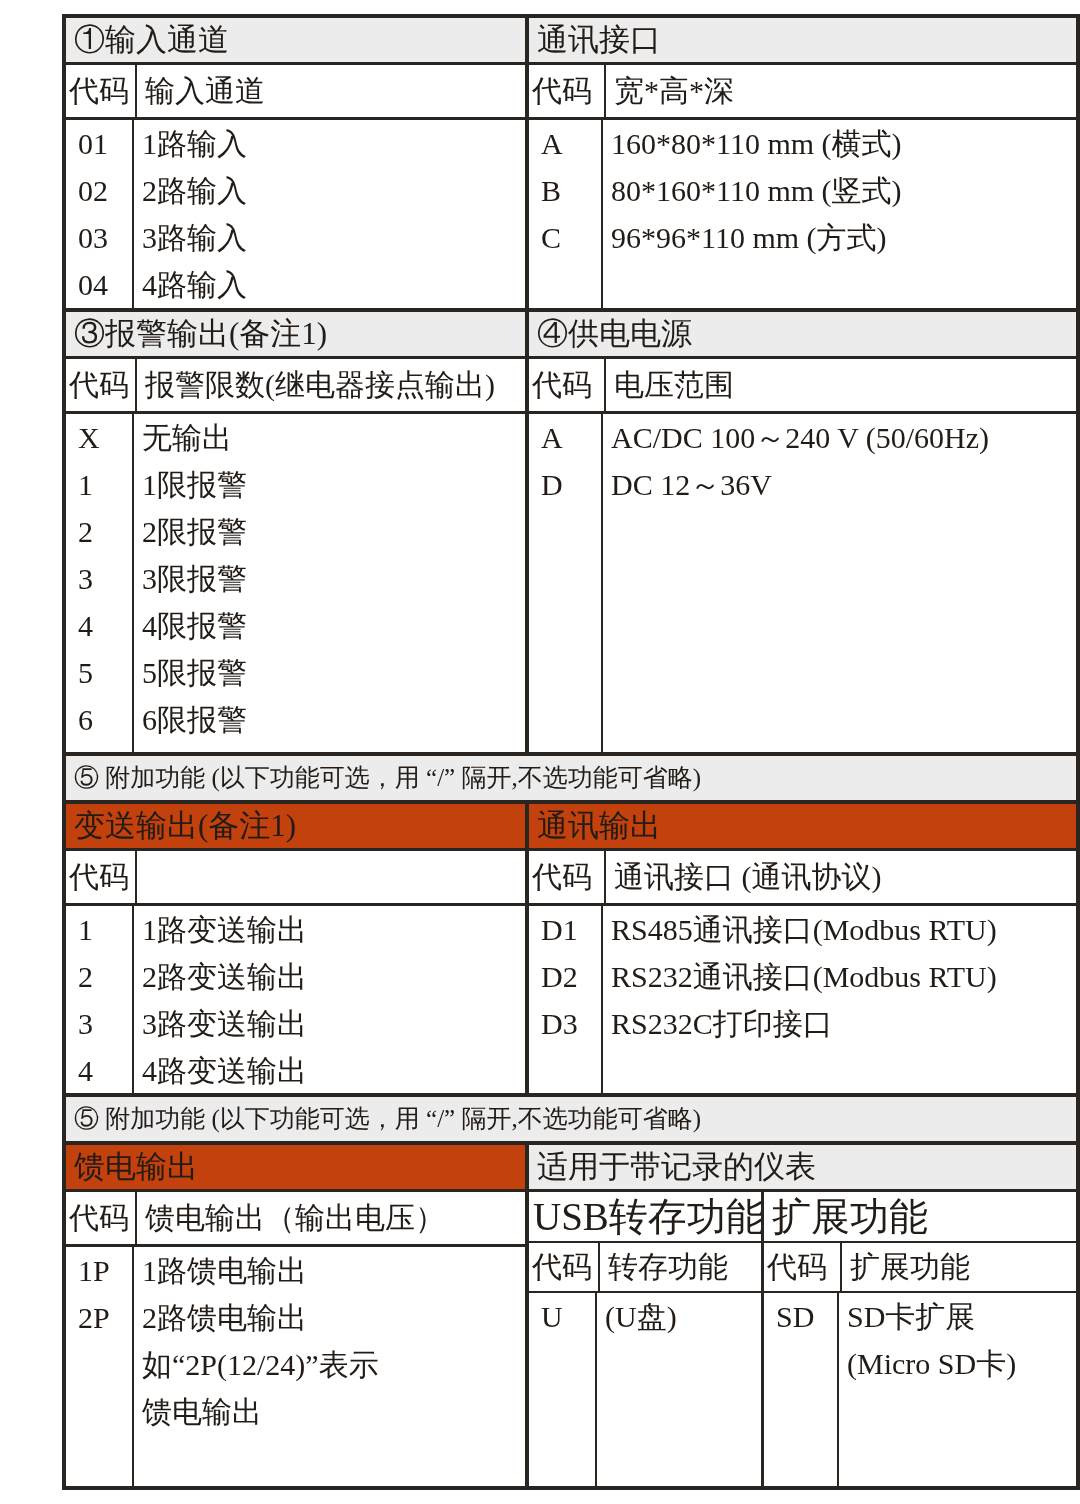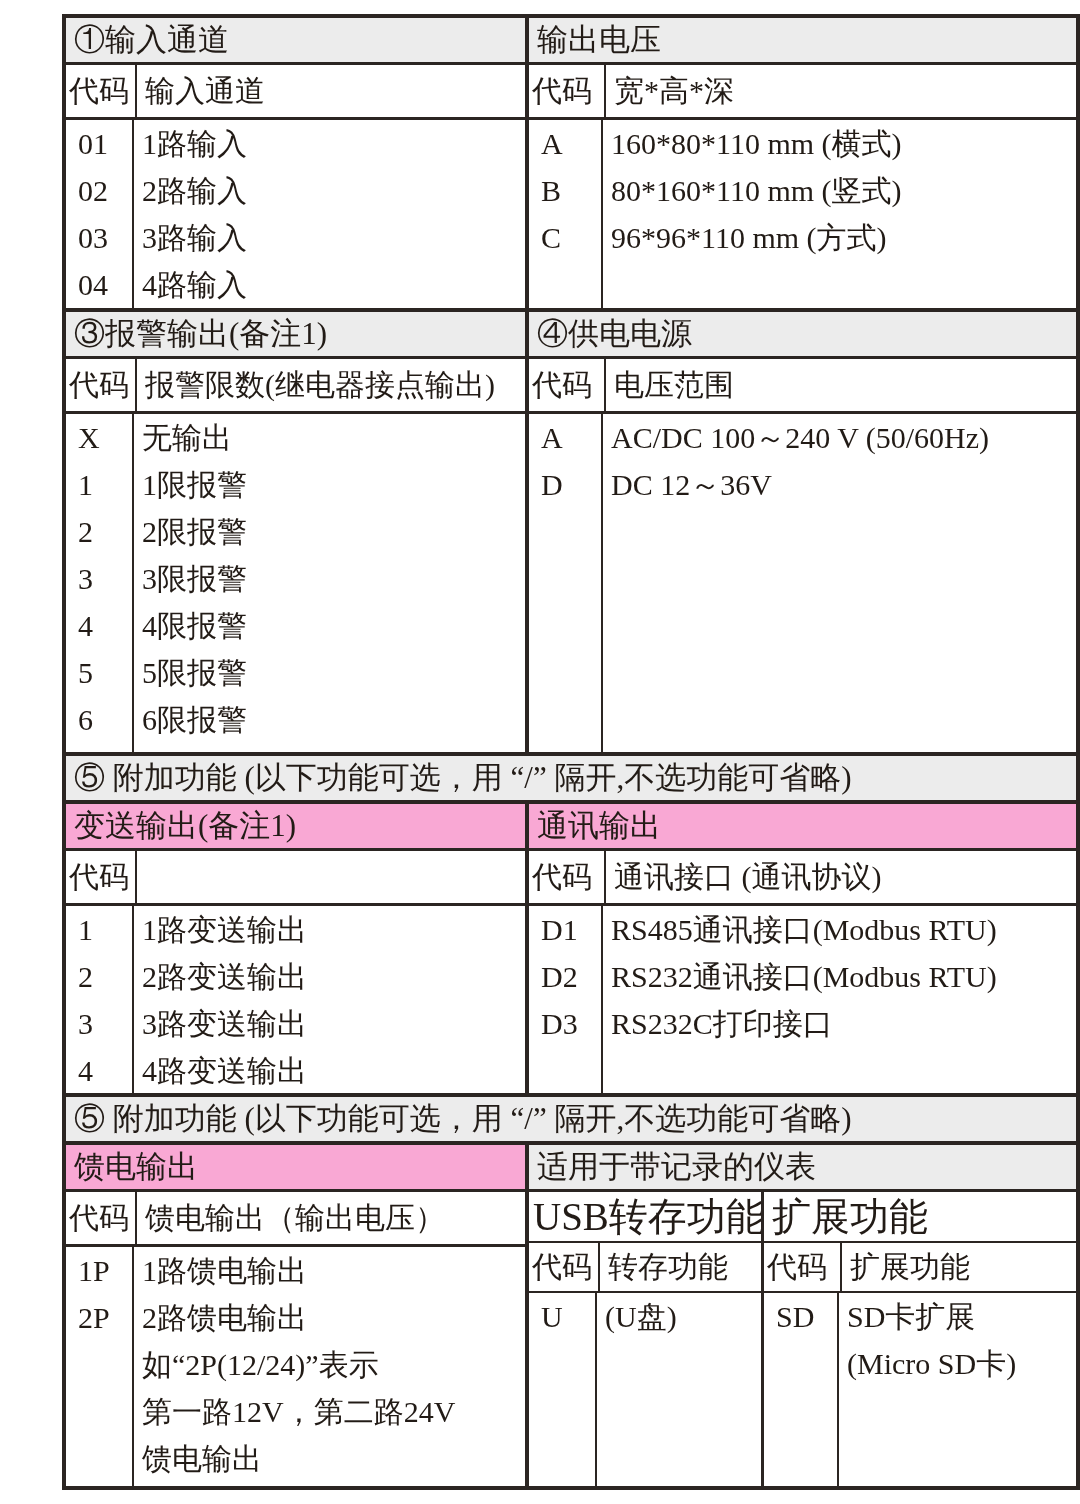--- a/index.html
+++ b/index.html
@@ -14,29 +14,29 @@
     overflow:hidden;
   }
   .tbl{
     position:absolute;left:62px;top:14px;width:1018px;height:1476px;
     border:4px solid var(--bd);box-sizing:border-box;
     display:flex;flex-direction:column;background:#fff;
   }
   .band{display:flex;flex:none;}
   .b1{height:290px}.b2{height:440px}.b3{height:289px}.b4{height:341px}
   .h5band{height:44px;line-height:44px;flex:none;background:var(--gray);
-    font-size:31px;padding-left:8px;white-space:nowrap;overflow:hidden;}
+    font-size:25px;padding-left:8px;white-space:nowrap;overflow:hidden;}
   .hsep{height:4px;background:var(--bd);flex:none;}
   .half{display:flex;flex-direction:column;overflow:hidden;}
   .hlf{width:459px;flex:none;}
   .hrt{flex:1;}
   .mid{width:4px;background:var(--bd);flex:none;}
   .sech{height:44px;line-height:44px;flex:none;background:var(--gray);
     font-size:31px;padding-left:8px;white-space:nowrap;overflow:hidden;}
-  .sub{background:#f9a8d4;}
+  .sub{background:#c2410c;}
   .hl3{height:3px;background:var(--bd);flex:none;}
   .hl2{height:2px;background:var(--bd);flex:none;}
   .colh{height:52px;line-height:52px;flex:none;display:flex;font-size:30px;white-space:nowrap;}
   .cch{flex:none;padding-left:3px;overflow:hidden;}
   .dch{flex:1;padding-left:8px;overflow:hidden;border-radius:19px;}
   .w66{width:66px}.w72{width:72px}.w73{width:73px}
   .vd{width:2px;background:var(--bd);flex:none;}
   .tb{flex:1;display:flex;overflow:hidden;}
   .colc{flex:none;display:flex;flex-direction:column;}
   .descc{flex:1;display:flex;flex-direction:column;overflow:hidden;}
@@ -78,21 +78,21 @@
           <div class="descc descs">
             <div class="ln">1路输入</div>
             <div class="ln">2路输入</div>
             <div class="ln">3路输入</div>
             <div class="ln">4路输入</div>
           </div>
         </div>
       </div>
       <div class="mid"></div>
       <div class="half hrt">
-        <div class="sech">输出电压</div>
+        <div class="sech">通讯接口</div>
         <div class="hl3"></div>
         <div class="colh">
           <div class="cch w72">代码</div>
           <div class="vd"></div>
           <div class="dch">宽*高*深</div>
         </div>
         <div class="hl3"></div>
         <div class="tb">
           <div class="colc w72 codes">
             <div class="ln">A</div>
@@ -241,21 +241,20 @@
             <div class="ln">2P</div>
             <div class="ln"></div>
             <div class="ln"></div>
             <div class="ln"></div>
           </div>
           <div class="vd"></div>
           <div class="descc descs">
             <div class="ln">1路馈电输出</div>
             <div class="ln">2路馈电输出</div>
             <div class="ln">如“2P(12/24)”表示</div>
-            <div class="ln">第一路12V，第二路24V</div>
             <div class="ln">馈电输出</div>
           </div>
         </div>
       </div>
       <div class="mid"></div>
       <div class="half hrt">
         <div class="sech">适用于带记录的仪表</div>
         <div class="hl3"></div>
         <div class="row49">
           <div class="g1">

